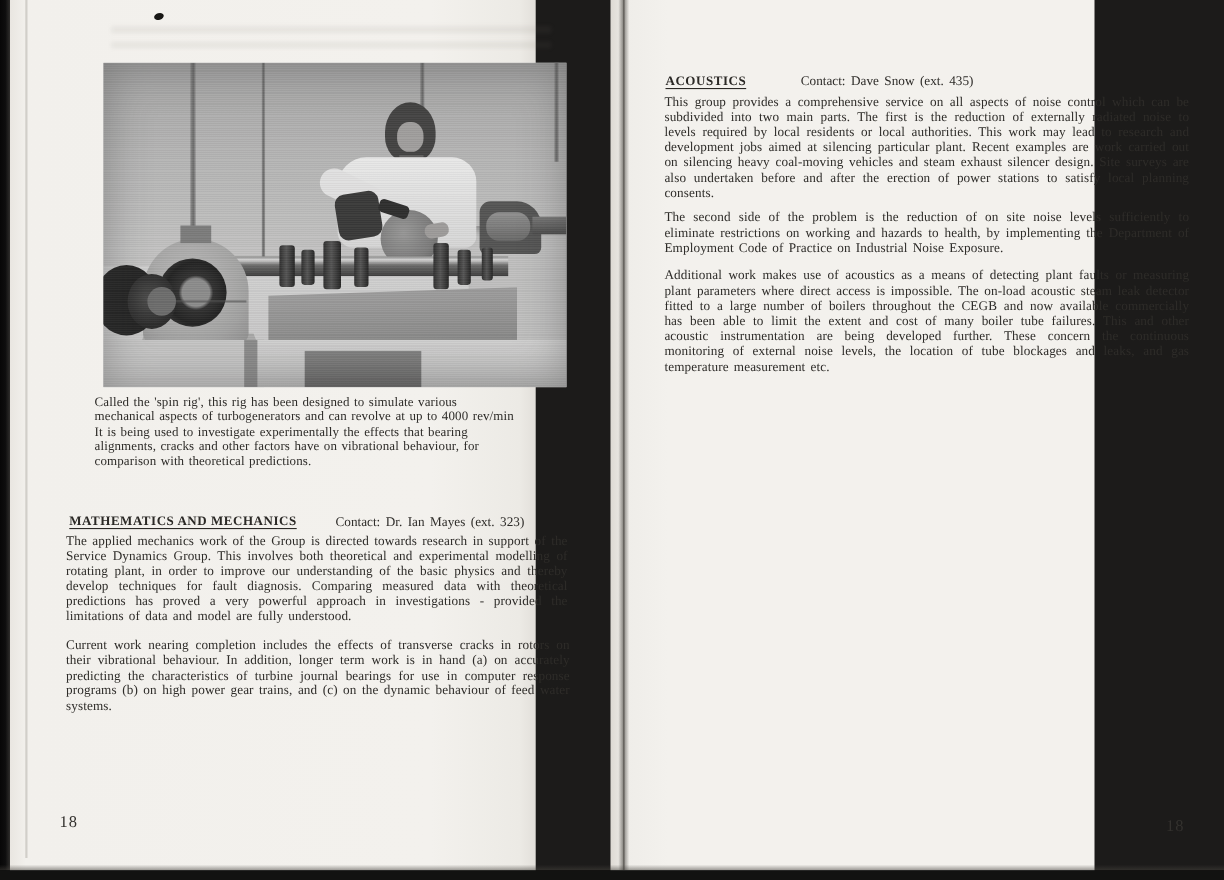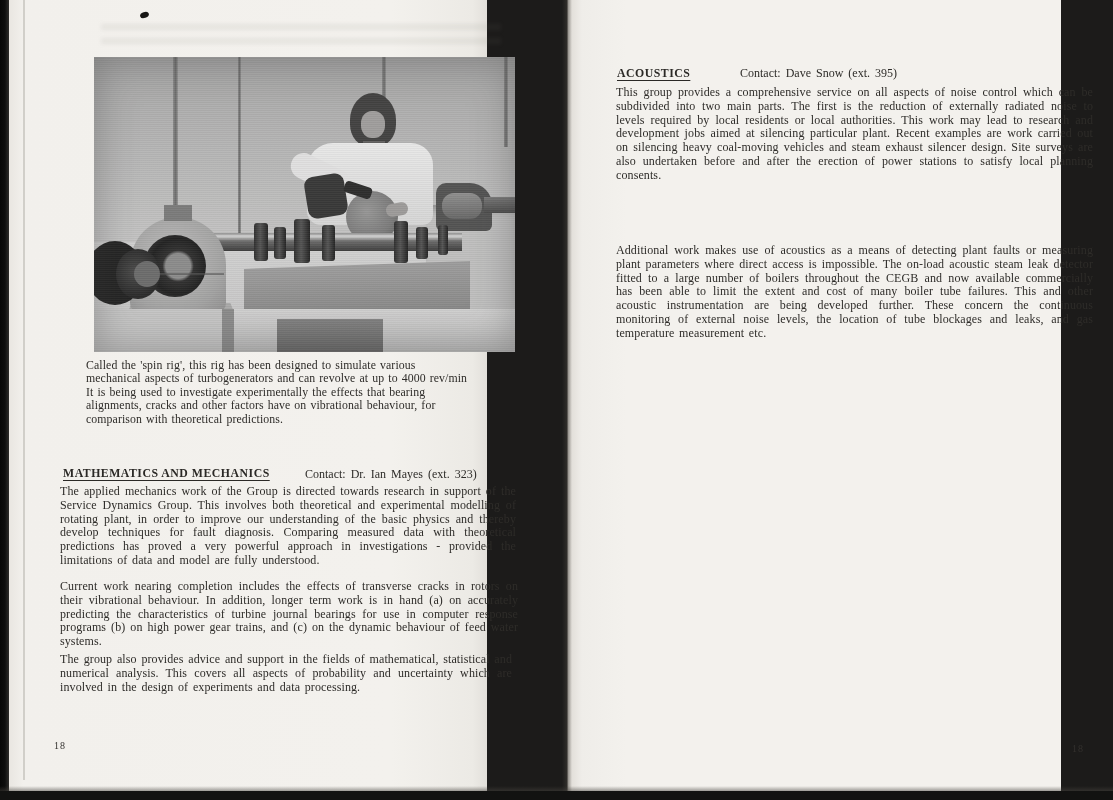--- a/index.html
+++ b/index.html
@@ -1,21 +1,21 @@
 <!DOCTYPE html>
 <html><head>
 <meta charset="utf-8">
 <style>
   html,body{margin:0;padding:0;}
   body{width:1113px;height:800px;background:#1c1b1a;position:relative;overflow:hidden;
        font-family:"Liberation Serif", serif;}
   .spread{position:absolute;inset:0;}
   .page{position:absolute;top:0;height:792px;}
   .page-left{left:9px;width:478px;background:linear-gradient(90deg,#e9e6e1 0%,#f2f0ec 3%,#f3f1ed 80%,#eceae5 97%,#e2dfda 100%);}
-  .page-right{left:567px;width:494px;background:linear-gradient(90deg,#ddd9d3 0%,#efede9 3%,#f3f1ed 12%,#f3f1ed 100%);}
+  .page-right{left:555px;width:440px;background:linear-gradient(90deg,#ddd9d3 0%,#efede9 3%,#f3f1ed 12%,#f3f1ed 100%);}
   .spine-edge{position:absolute;left:0;top:0;bottom:0;width:9px;
       background:linear-gradient(90deg,#070707 0%,#0e0e0e 55%,#2e2d2b 100%);}
   .page-edge-line{position:absolute;left:14px;top:0;bottom:12px;width:2px;background:rgba(150,145,138,.35);}
   .bottom-edge{position:absolute;left:0;right:0;bottom:0;height:9px;background:#121211;}
   .bottom-shadow{position:absolute;left:0;right:0;bottom:9px;height:5px;
       background:linear-gradient(180deg,rgba(90,86,80,0),rgba(70,67,62,.5));}
   .gutter{position:absolute;left:562px;top:0;bottom:9px;width:10px;
       background:linear-gradient(90deg,rgba(80,76,70,0) 0%,rgba(60,57,52,.55) 45%,#3c3935 52%,rgba(60,57,52,.45) 60%,rgba(80,76,70,0) 100%);}
   .scan-speck{position:absolute;left:131px;top:12px;width:9px;height:6px;background:#181715;
       border-radius:50%;transform:rotate(-18deg);}
@@ -24,21 +24,21 @@
       filter:blur(2px);}
 
   
   .body-text{position:absolute;font-size:12px;line-height:13.8px;color:#2e2c29;
       text-align:justify;word-spacing:1.6px;letter-spacing:.1px;margin:0;}
   .caption{position:absolute;left:86px;top:359px;width:444px;font-size:11.8px;line-height:13.4px;
       color:#2e2c29;white-space:pre-line;word-spacing:1px;letter-spacing:.1px;}
   .heading{position:absolute;font-size:11.8px;font-weight:bold;letter-spacing:.5px;color:#2b2926;
       text-decoration:underline;text-underline-offset:3px;}
   .contact{position:absolute;font-size:12px;color:#2e2c29;word-spacing:2px;}
-  .pageno{position:absolute;font-size:10px;color:#33312e;letter-spacing:1px;}
+  .pageno{position:absolute;font-size:15px;color:#33312e;letter-spacing:1px;}
 
   
   .photo{position:absolute;left:94px;top:57px;width:421px;height:295px;background:#c7c4be;
       overflow:hidden;filter:saturate(.08) contrast(.96);}
   .photo div{position:absolute;}
   .ph-wall{left:0;top:0;width:421px;height:185px;background:linear-gradient(180deg,#aaa7a2 0%,#bcb9b3 55%,#c9c6c0 100%);}
   .ph-floor{left:0;top:185px;width:421px;height:110px;background:linear-gradient(180deg,#d7d4ce,#c8c5bf);}
   .ph-pipe{top:0;background:linear-gradient(90deg,#8f8c87,#6e6b66 55%,#9c9993);}
   .ph-pipe.p1{left:79px;width:5px;height:170px;}
   .ph-pipe.p2{left:144px;width:3px;height:196px;}
@@ -153,31 +153,31 @@
 mechanical aspects of turbogenerators and can revolve at up to 4000 rev/min
 It is being used to investigate experimentally the effects that bearing
 alignments, cracks and other factors have on vibrational behaviour, for
 comparison with theoretical predictions.</div>
 
     <div class="heading" style="left:54px;top:466px">MATHEMATICS AND MECHANICS</div>
     <div class="contact" style="left:296px;top:467px">Contact: Dr. Ian Mayes (ext. 323)</div>
 
     <p class="body-text" style="left:51px;top:485px;width:456px">The applied mechanics work of the Group is directed towards research in support of the Service Dynamics Group.  This involves both theoretical and experimental modelling of rotating plant, in order to improve our understanding of the basic physics and thereby develop techniques for fault diagnosis.  Comparing measured data with theoretical predictions has proved a very powerful approach in investigations - provided the limitations of data and model are fully understood.</p>
     <p class="body-text" style="left:51px;top:580px;width:458px">Current work nearing completion includes the effects of transverse cracks in rotors on their vibrational behaviour.  In addition, longer term work is in hand (a) on accurately predicting the characteristics of turbine journal bearings for use in computer response programs (b) on high power gear trains, and (c) on the dynamic behaviour of feed water systems.</p>
-    <p class="body-text" style="left:51px;top:653px;width:452px">The group also provides advice and support in the fields of mathematical, statistical and numerical analysis.  This covers all aspects of probability and uncertainty which are involved in the design of experiments and data processing.</p>
 
     <div class="pageno" style="left:45px;top:740px">18</div>
   </div>
 
   <div class="page page-right">
 
     <div class="heading" style="left:50px;top:66px">ACOUSTICS</div>
-    <div class="contact" style="left:173px;top:66px">Contact: Dave Snow (ext. 395)</div>
+    <div class="contact" style="left:173px;top:66px">Contact: Dave Snow (ext. 435)</div>
 
     <p class="body-text" style="left:49px;top:86px;width:477px">This group provides a comprehensive service on all aspects of noise control which can be subdivided into two main parts.  The first is the reduction of externally radiated noise to levels required by local residents or local authorities.  This work may lead to research and development jobs aimed at silencing particular plant.  Recent examples are work carried out on silencing heavy coal-moving vehicles and steam exhaust silencer design.  Site surveys are also undertaken before and after the erection of power stations to satisfy local planning consents.</p>
+    <p class="body-text" style="left:49px;top:191px;width:477px">The second side of the problem is the reduction of on site noise levels sufficiently to eliminate restrictions on working and hazards to health, by implementing the Department of Employment Code of Practice on Industrial Noise Exposure.</p>
     <p class="body-text" style="left:49px;top:244px;width:477px">Additional work makes use of acoustics as a means of detecting plant faults or measuring plant parameters where direct access is impossible.  The on-load acoustic steam leak detector fitted to a large number of boilers throughout the CEGB and now available commercially has been able to limit the extent and cost of many boiler tube failures.  This and other acoustic instrumentation are being developed further.  These concern the continuous monitoring of external noise levels, the location of tube blockages and leaks, and gas temperature measurement etc.</p>
 
     <div class="pageno" style="left:505px;top:743px">18</div>
   </div>
 
   <div class="gutter"></div>
   <div class="spine-edge"></div>
   <div class="bottom-shadow"></div>
   <div class="bottom-edge"></div>
 </div>

